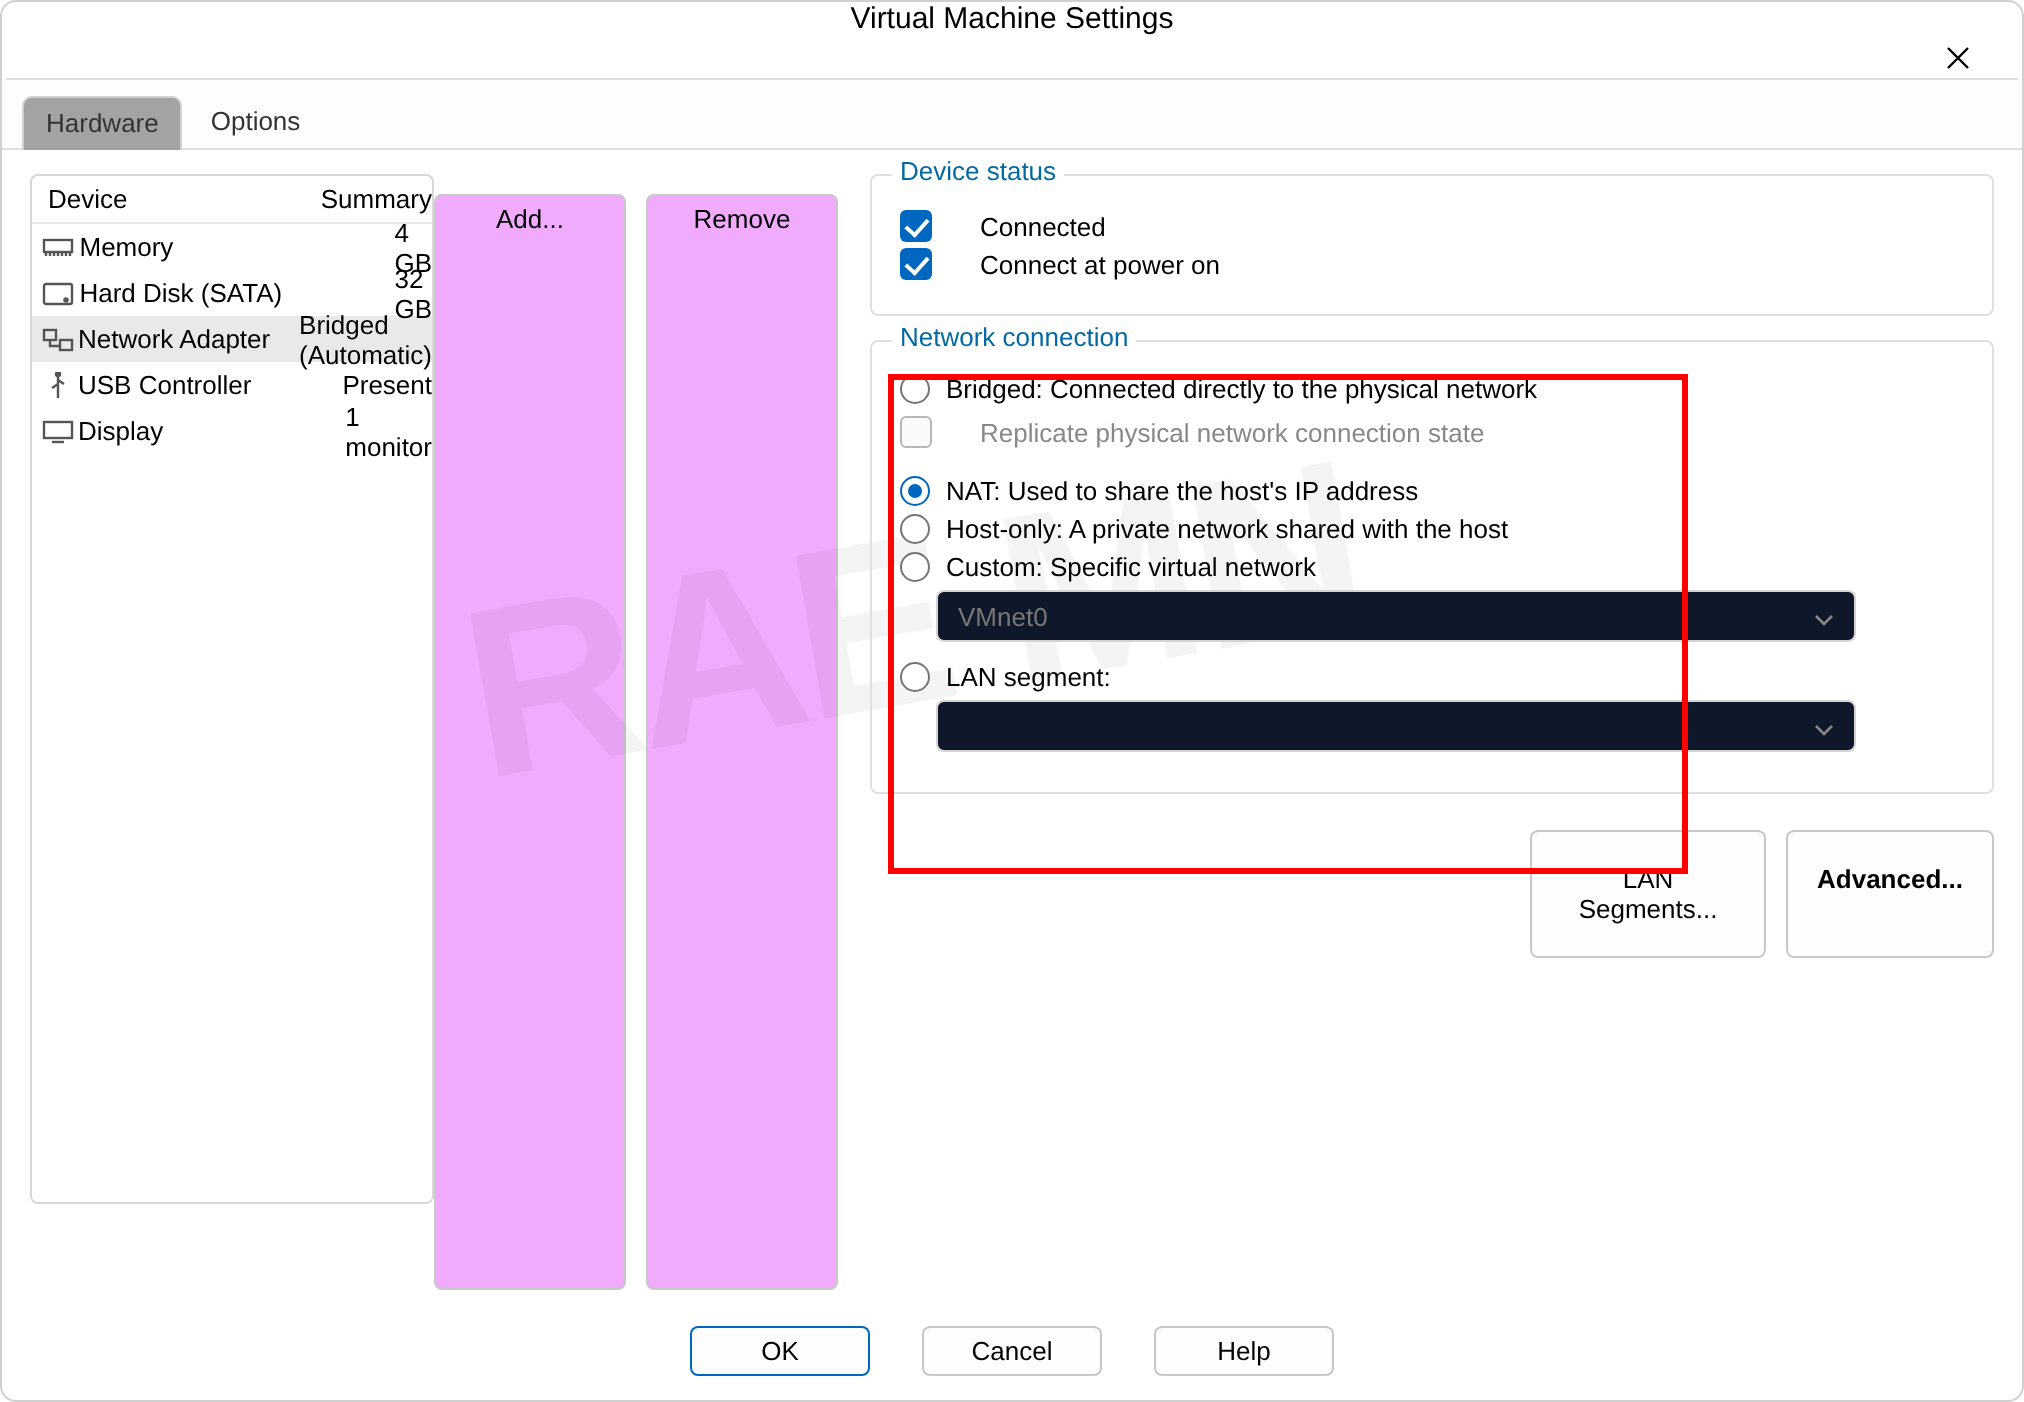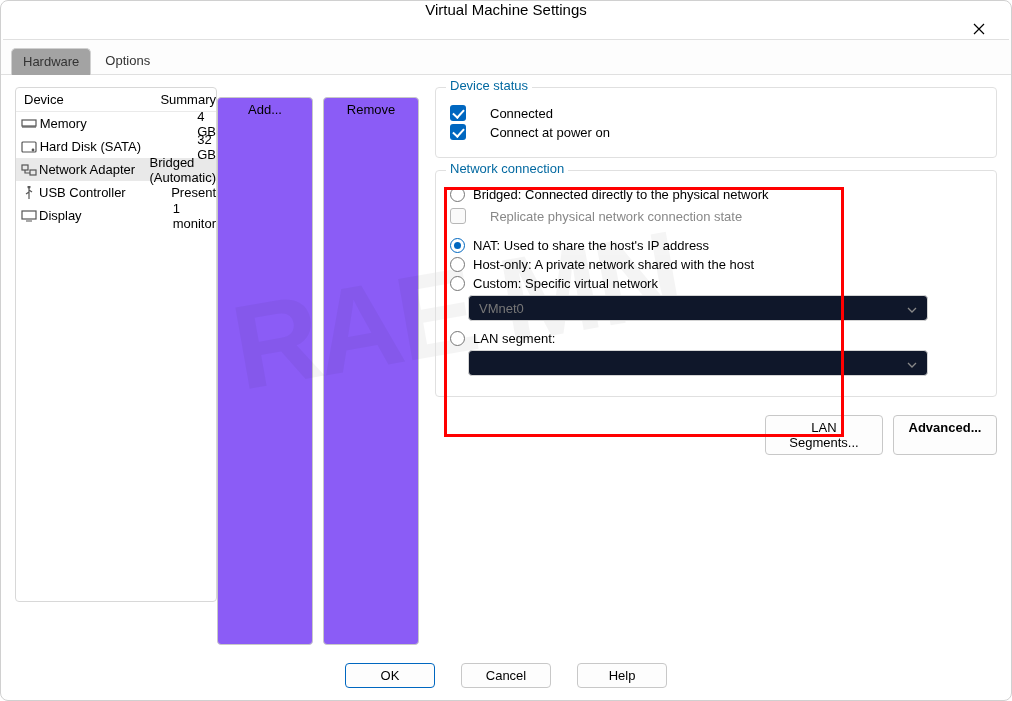--- a/index.html
+++ b/index.html
@@ -18,39 +18,39 @@
     .device-box { border: 1px solid #d8d8d8; border-radius: 4px; height: 515px; overflow:hidden; background:#fff; }
     .hdr-row { display:flex; height:24px; align-items:center; border-bottom:1px solid #eaeaea; font-size:13px; }
     .col-device { width: 180px; padding-left: 8px; }
     .col-summary { flex:1; padding-left: 4px; }
     .row { display:flex; height:23px; align-items:center; font-size:13px; }
     .row .ic { width:22px; display:flex; align-items:center; justify-content:center; padding-left:5px;}
     .row .dn { width: 158px; padding-left: 2px; }
     .row .sm { flex:1; padding-left: 4px; }
     .row.selected { background:#e9e9e9; }
     .left-buttons { display:flex; gap:10px; justify-content:center; margin-top:10px; }
-    .btn { border:1px solid #c8c8c8; background:#8b5cf6; border-radius:4px; padding: 4px 0; font-size:13px; width:96px; text-align:center; cursor:default; }
+    .btn { border:1px solid #c8c8c8; background:#f0abfc; border-radius:4px; padding: 4px 0; font-size:13px; width:96px; text-align:center; cursor:default; }
     .right { flex:1; display:flex; flex-direction:column; gap:12px; }
     .group { border:1px solid #e0e0e0; border-radius:4px; padding: 12px 14px 14px 14px; position:relative; }
     .group .legend { position:absolute; top:-10px; left:10px; background:#fff; padding: 0 4px; font-size:13px; color:#0369a1; }
     .chkrow { display:flex; align-items:center; gap:24px; font-size:13px; margin: 3px 0; }
     .vchk { width:16px; height:16px; border-radius:3px; display:flex; align-items:center; justify-content:center; }
     .vchk.checked { background:#0067c0; }
     .vchk.checked::after { content:""; width:5px; height:9px; border:solid #fff; border-width:0 2px 2px 0; transform: rotate(42deg); margin-top:-2px; }
     .vchk.unchecked { border:1px solid #b7b7b7; background:#fafafa; }
     .radrow { display:flex; align-items:center; gap:8px; font-size:13px; margin: 4px 0; }
     .rad { width:15px; height:15px; border-radius:50%; border:1px solid #757575; position:relative; background:#fff; flex-shrink:0; }
     .rad.sel { border-color:#0067c0; }
     .rad.sel::after { content:""; position:absolute; left:3px; top:3px; width:7px; height:7px; border-radius:50%; background:#0067c0; }
     .indent { }
     .disabled-text { color:#888; }
     .dropdown { border:1px solid #d4d4d4; border-radius:4px; height:26px; display:flex; align-items:center; padding: 0 10px; font-size:13px; color:#777; background:#0f172a; position:relative; margin-top:4px; margin-left:18px; width: 460px; }
     .dropdown .chev { margin-left:auto; }
     .right-buttons { display:flex; gap:10px; justify-content:flex-end; margin-top:6px; }
-    .btn-wide { border:1px solid #c8c8c8; background:#fdfdfd; border-radius:4px; padding:4px 12px; font-size:13px; width:118px; text-align:center; }
+    .btn-wide { border:1px solid #c8c8c8; background:#fdfdfd; border-radius:4px; padding:16px 12px; font-size:13px; width:118px; text-align:center; }
     .red-hl { position:absolute; border:3px solid #ff0000; pointer-events:none; }
     .footer { position:absolute; bottom:12px; right:18px; left:18px; display:flex; justify-content:center; gap:26px; }
     .footer-btn { border:1px solid #c8c8c8; background:#fdfdfd; border-radius:4px; width:90px; padding:4px 0; font-size:13px; text-align:center; }
     .footer-btn.primary { border-color:#0067c0; }
     .watermark { position:absolute; left:230px; top:240px; font-size:120px; font-weight:800; color:#000; opacity:0.04; transform: rotate(-10deg); pointer-events:none; letter-spacing:-4px; }
     svg.devicon { width:16px; height:14px; stroke:#555; fill:none; stroke-width:1.2; }
   </style>
 </head>
 <body>
 

